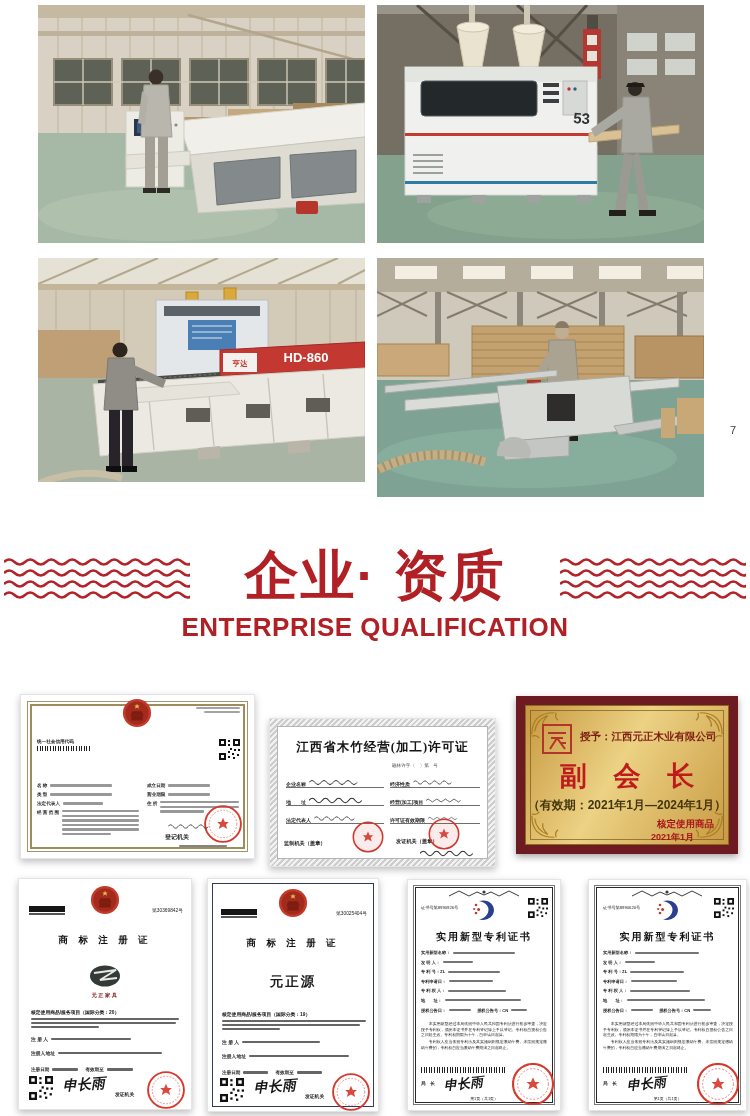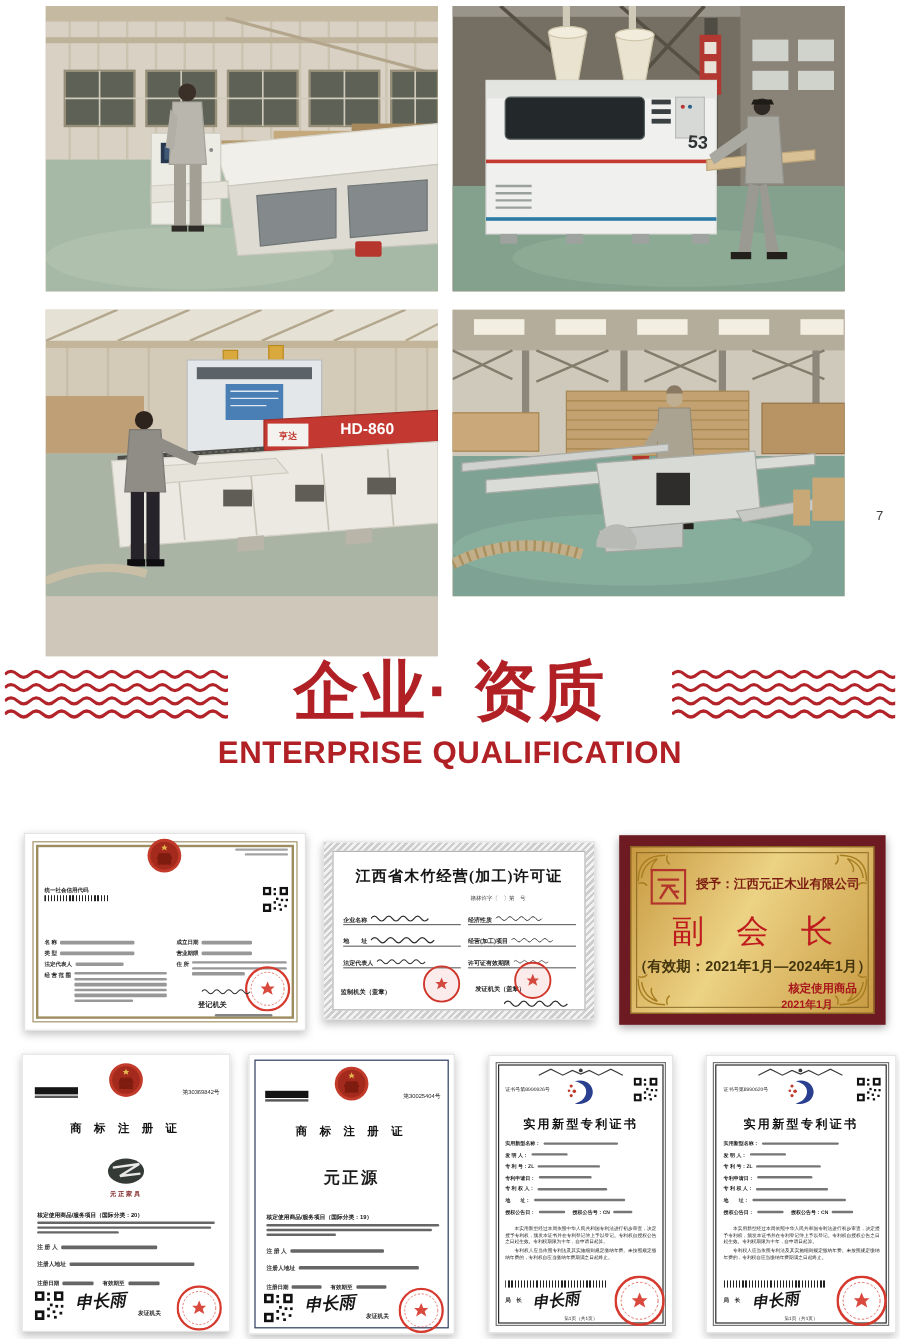--- a/index.html
+++ b/index.html
@@ -195,21 +195,21 @@
         <path d="M246,92 L272,92 L276,148 L244,148 Z" fill="#a9a9a2" stroke="#94948d"></path>
         <path d="M248,100 L214,124 L218,132 L251,110 Z" fill="#a9a9a2"></path>
         <path d="M247,148 L238,206 L248,208 L256,150 Z" fill="#9a9a93"></path>
         <path d="M262,148 L272,206 L262,208 L256,150 Z" fill="#9a9a93"></path>
         <rect x="232" y="205" width="17" height="6" fill="#23201c"></rect>
         <rect x="262" y="205" width="17" height="6" fill="#23201c"></rect>
       </g>
     </svg>
   </div>
 
-  <div class="photo" style="left:38px;top:258px;width:327px;height:289px">
+  <div class="photo" style="left:38px;top:258px;width:327px;height:224px">
     <svg width="327" height="239" viewBox="0 0 327 239">
       <rect width="327" height="239" fill="#d3cab7"></rect>
       <rect width="327" height="26" fill="#e6e1d5"></rect>
       <g stroke="#b3a88e" stroke-width="2">
         <path d="M0,26 L60,0 M60,26 L120,0 M120,26 L180,0 M180,26 L240,0 M240,26 L300,0 M300,26 L327,12"></path>
       </g>
       <rect y="26" width="327" height="6" fill="#c2b59a"></rect>
       <g stroke="#c7bda9" stroke-width="2">
         <path d="M18,32V110M52,32V110M86,32V110M258,32V110M292,32V110M318,32V110"></path>
       </g>
@@ -396,21 +396,21 @@
     <svg class="abs" style="right:12px;top:110px" width="38" height="38" viewBox="-19 -19 38 38">
         <use href="#seal" transform="scale(1.12)"></use>
       </svg>
     <div class="abs" style="left:144px;top:138px;font-size:6px;font-weight:bold;color:#222;">登记机关</div>
     <svg class="abs" style="left:147px;top:127px" width="42" height="9" viewBox="0 0 50 8">
         <use href="#sq"></use>
       </svg>
     <span class="bl" style="position:absolute;left:158px;top:150px;width:48px;background:#777"></span>
   </div>
 
-  <div class="paper" style="left:269px;top:701px;width:225px;height:147px;background:repeating-linear-gradient(135deg,#cdcdcd 0 2px,#f2f2f2 2px 4px);">
+  <div class="paper" style="left:269px;top:718px;width:225px;height:147px;background:repeating-linear-gradient(135deg,#cdcdcd 0 2px,#f2f2f2 2px 4px);">
     <div class="abs" style="inset:7px;background:#fff;border:1px solid #b5b5b5;"></div>
     <div class="abs ctr ser" style="top:20px;font-size:12.5px;font-weight:bold;color:#151515;letter-spacing:1px;">江西省木竹经营(加工)许可证</div>
     <div class="abs" style="left:122px;top:44px;font-size:4.6px;color:#444;">赣林许字〔　〕第　号</div>
     <div class="prow" style="left:16px;top:56px;width:98px;height:12px">
       <span class="lbl" style="font-size:5px">企业名称</span>
       <svg width="50" height="9" viewBox="0 0 50 8">
           <use href="#sq"></use>
         </svg>
     </div>
     <div class="prow" style="left:16px;top:74px;width:98px;height:12px">
@@ -469,21 +469,21 @@
         <use href="#flor"></use>
       </svg>
     <svg class="flor br" style="right:13px;bottom:13px" viewBox="0 0 32 32">
         <use href="#flor"></use>
       </svg>
     <svg class="abs" style="left:26px;top:28px" width="30" height="30" viewBox="0 0 30 30">
       <rect x="1" y="1" width="28" height="28" fill="none" stroke="#b3342a" stroke-width="2"></rect>
       <path d="M6,9 H24 M9,14 H21 M15,14 L8,25 M15,14 L23,25 M18,19 H24" stroke="#b3342a" stroke-width="2" fill="none"></path>
     </svg>
     <div class="abs" style="left:64px;top:34px;font-size:10.5px;font-weight:bold;color:#7c1d12;">授予：江西元正木业有限公司</div>
-    <div class="abs ctr ser" style="top:62px;font-size:27px;font-weight:normal;color:#bf1a1d;letter-spacing:10px;text-indent:10px;">副 会 长</div>
+    <div class="abs ctr ser" style="top:62px;font-size:27px;font-weight:bold;color:#bf1a1d;letter-spacing:10px;text-indent:10px;">副 会 长</div>
     <div class="abs ctr" style="top:101px;font-size:12px;font-weight:bold;color:#43350d;">（有效期：2021年1月—2024年1月）</div>
     <div class="abs" style="right:24px;top:122px;font-size:9.5px;font-weight:bold;color:#a8141c;">核定使用商品</div>
     <div class="abs" style="right:44px;top:135px;font-size:9px;font-weight:bold;color:#a8141c;">2021年1月</div>
   </div>
 
   <div class="paper" style="left:18px;top:878px;width:172px;height:230px">
     <svg class="abs" style="left:71px;top:5px" width="30" height="32" viewBox="-16 -16 32 32">
         <use href="#emblem"></use>
       </svg>
     <div class="abs" style="left:10px;top:27px">

